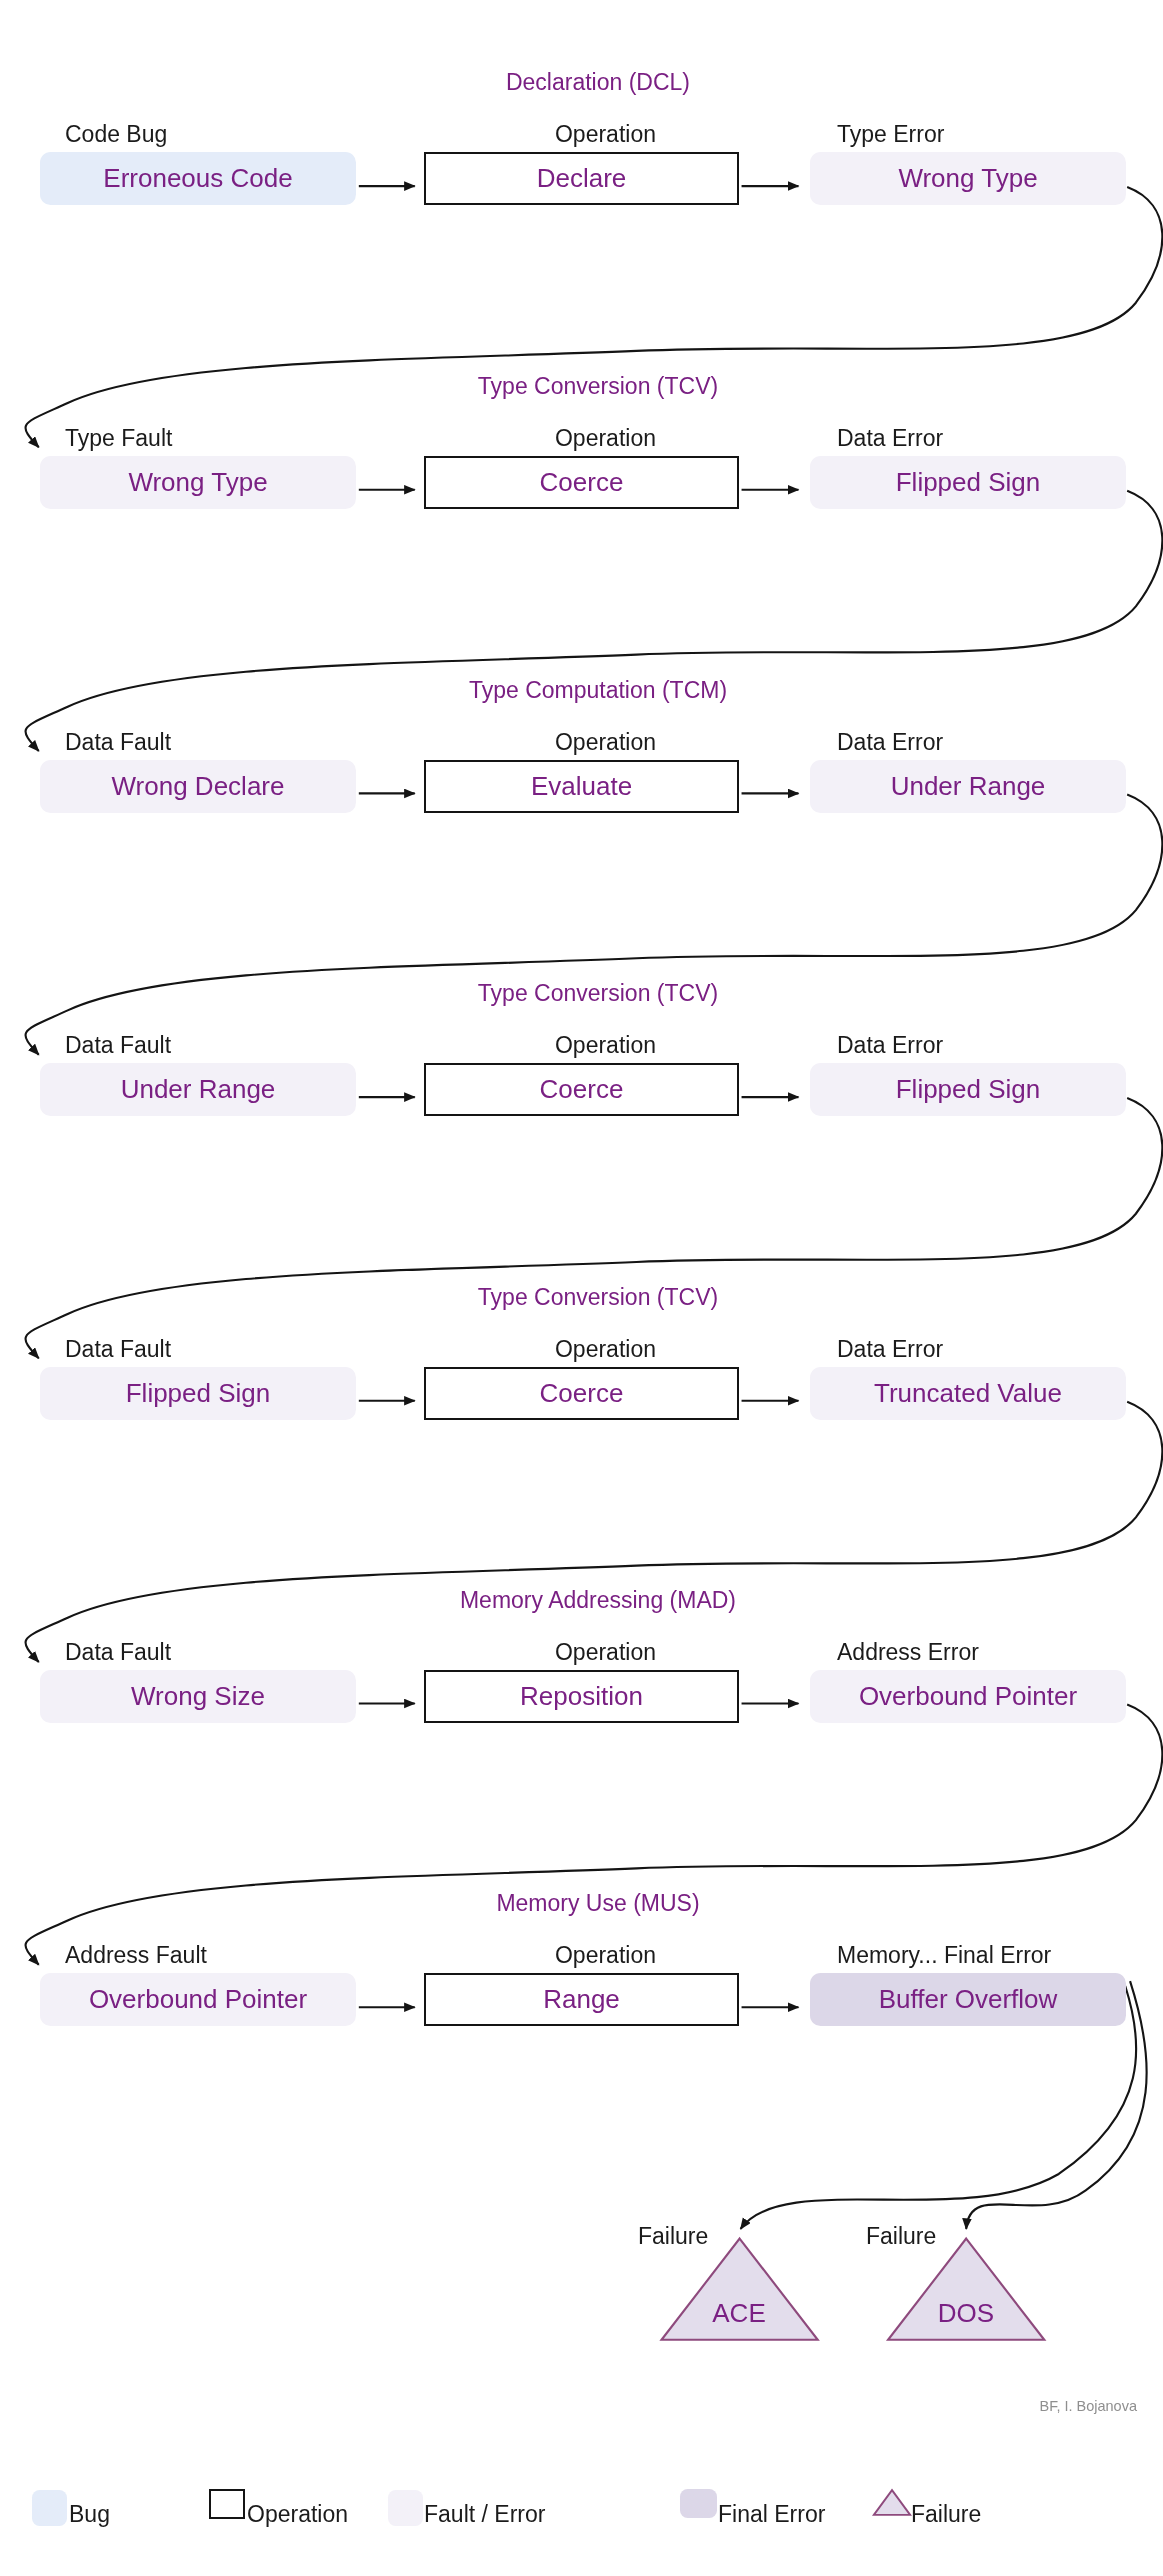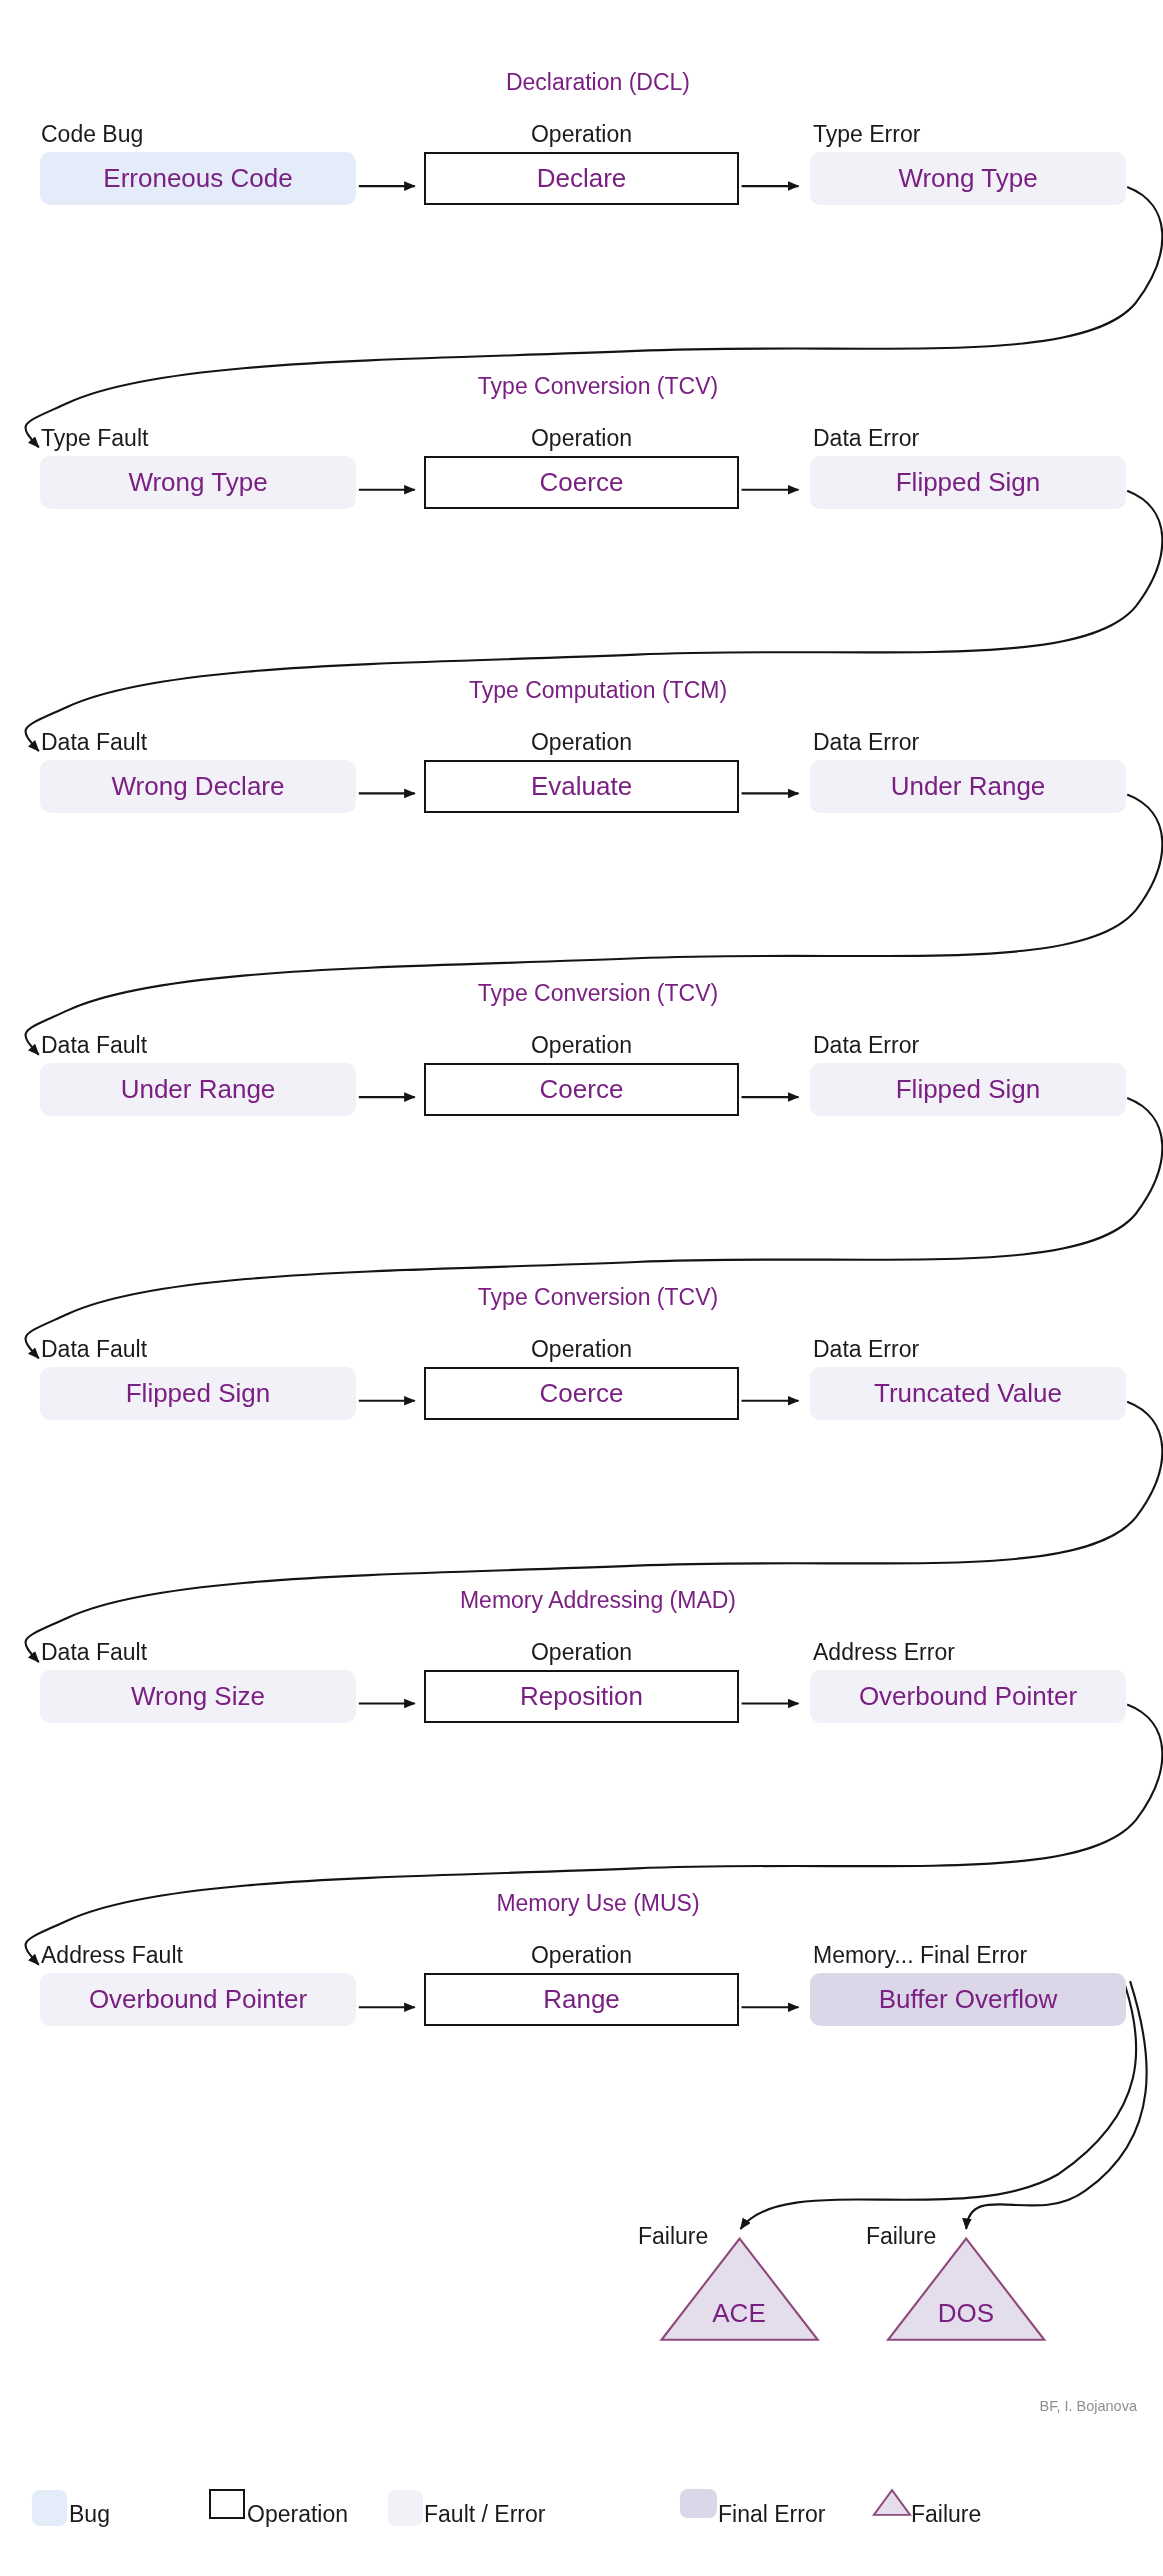--- a/index.html
+++ b/index.html
@@ -7,21 +7,21 @@
     --tri-fill:#e3ddec; --tri-border:#8e4a7d;
     --purple:#7a2083; --ink:#1b1b1b; --line:#141414;
   }
   html,body{margin:0;padding:0;background:#fff;}
   body{font-family:"Liberation Sans", sans-serif;}
   .canvas{position:relative;width:1164px;height:2576px;background:#fff;overflow:hidden;}
   svg.links{position:absolute;left:0;top:0;width:1164px;height:2576px;pointer-events:none;}
   .row{position:absolute;left:0;width:1164px;height:0;}
   .row-title{position:absolute;top:-83px;left:16px;width:100%;text-align:center;
              color:var(--purple);font-size:23px;}
-  .col-label{position:absolute;top:-31px;font-size:23px;color:var(--ink);white-space:nowrap;}
+  .col-label{position:absolute;top:-31px;font-size:23px;color:var(--ink);white-space:nowrap;margin-left:24px;}
   .col-label.left{left:41px;}
   .col-label.center{left:424px;width:315px;text-align:center;}
   .col-label.right{left:813px;}
   .box{position:absolute;top:0;height:53px;display:flex;align-items:center;justify-content:center;
        font-size:26px;color:var(--purple);box-sizing:border-box;white-space:nowrap;}
   .box.leftb{left:40px;width:316px;border-radius:10.6px;}
   .box.op{left:424px;width:315px;background:#fff;border:2.4px solid var(--line);}
   .box.rightb{left:810px;width:316px;border-radius:10.6px;}
   .bug{background:var(--bug);}
   .fault{background:var(--fault);text-align:center;}

